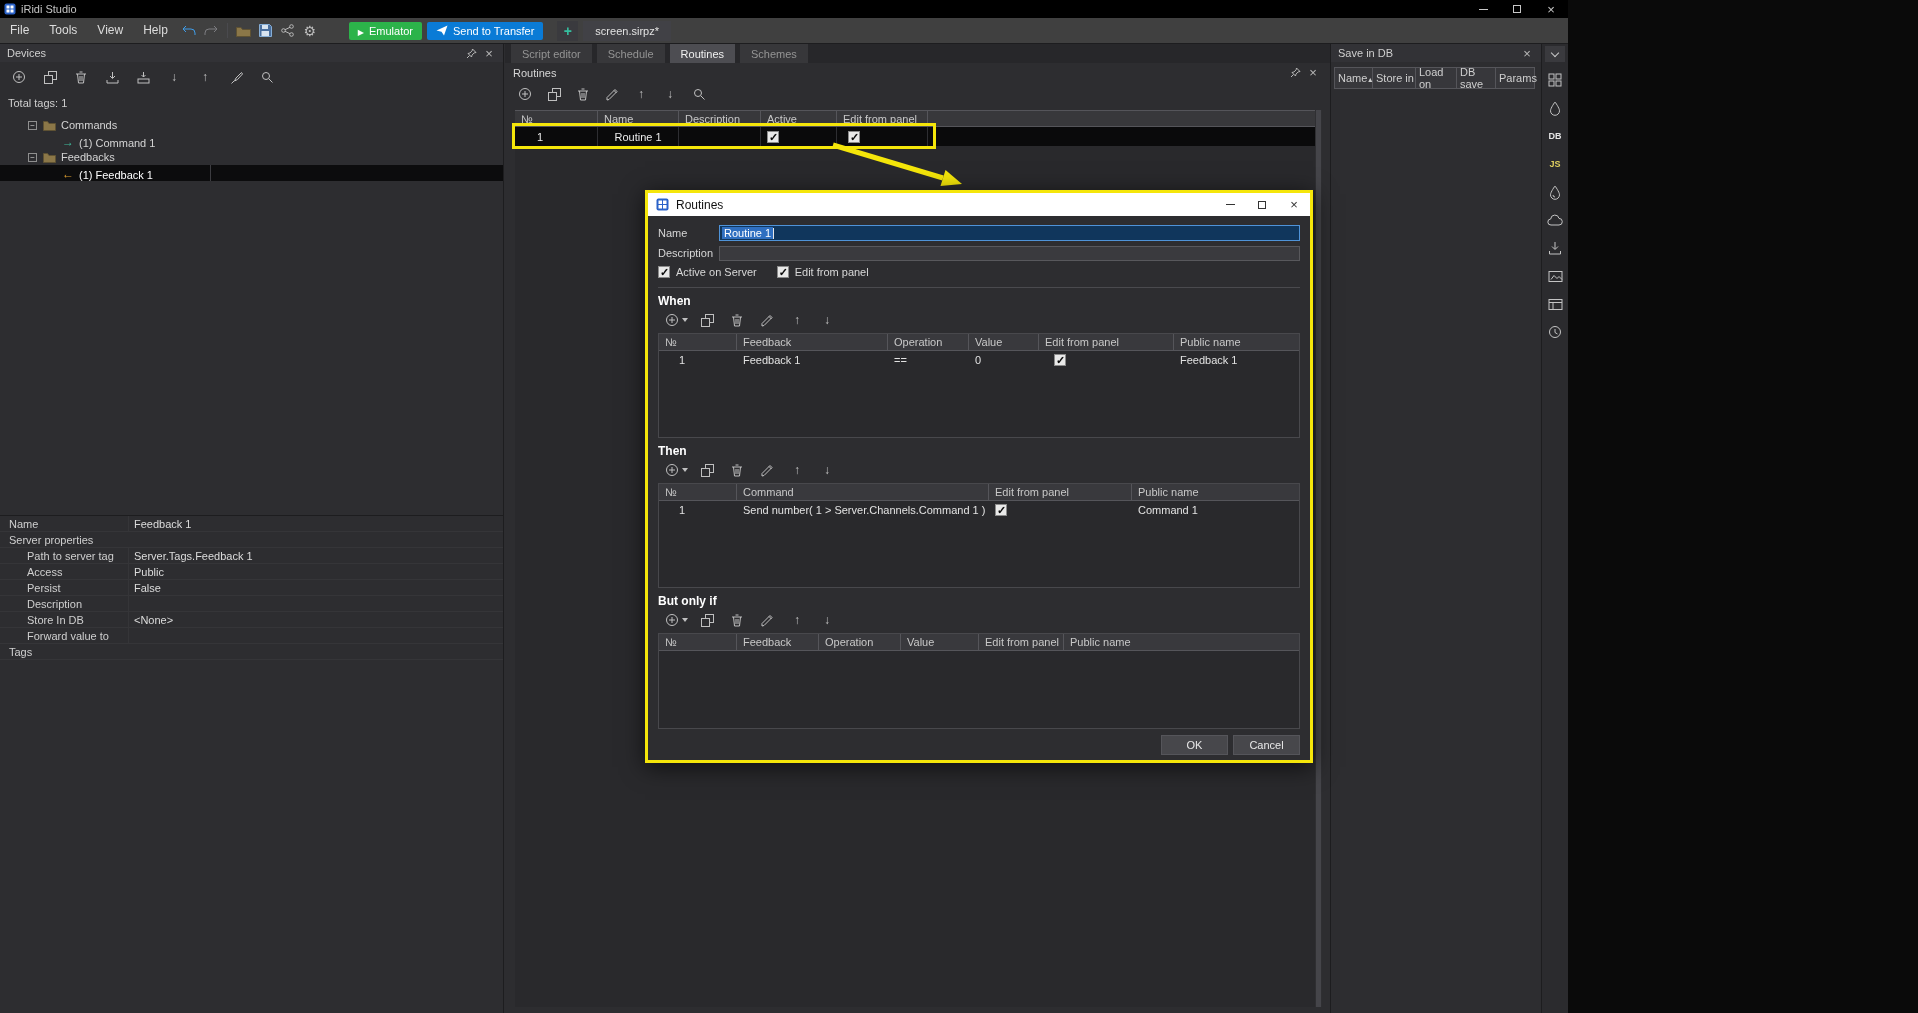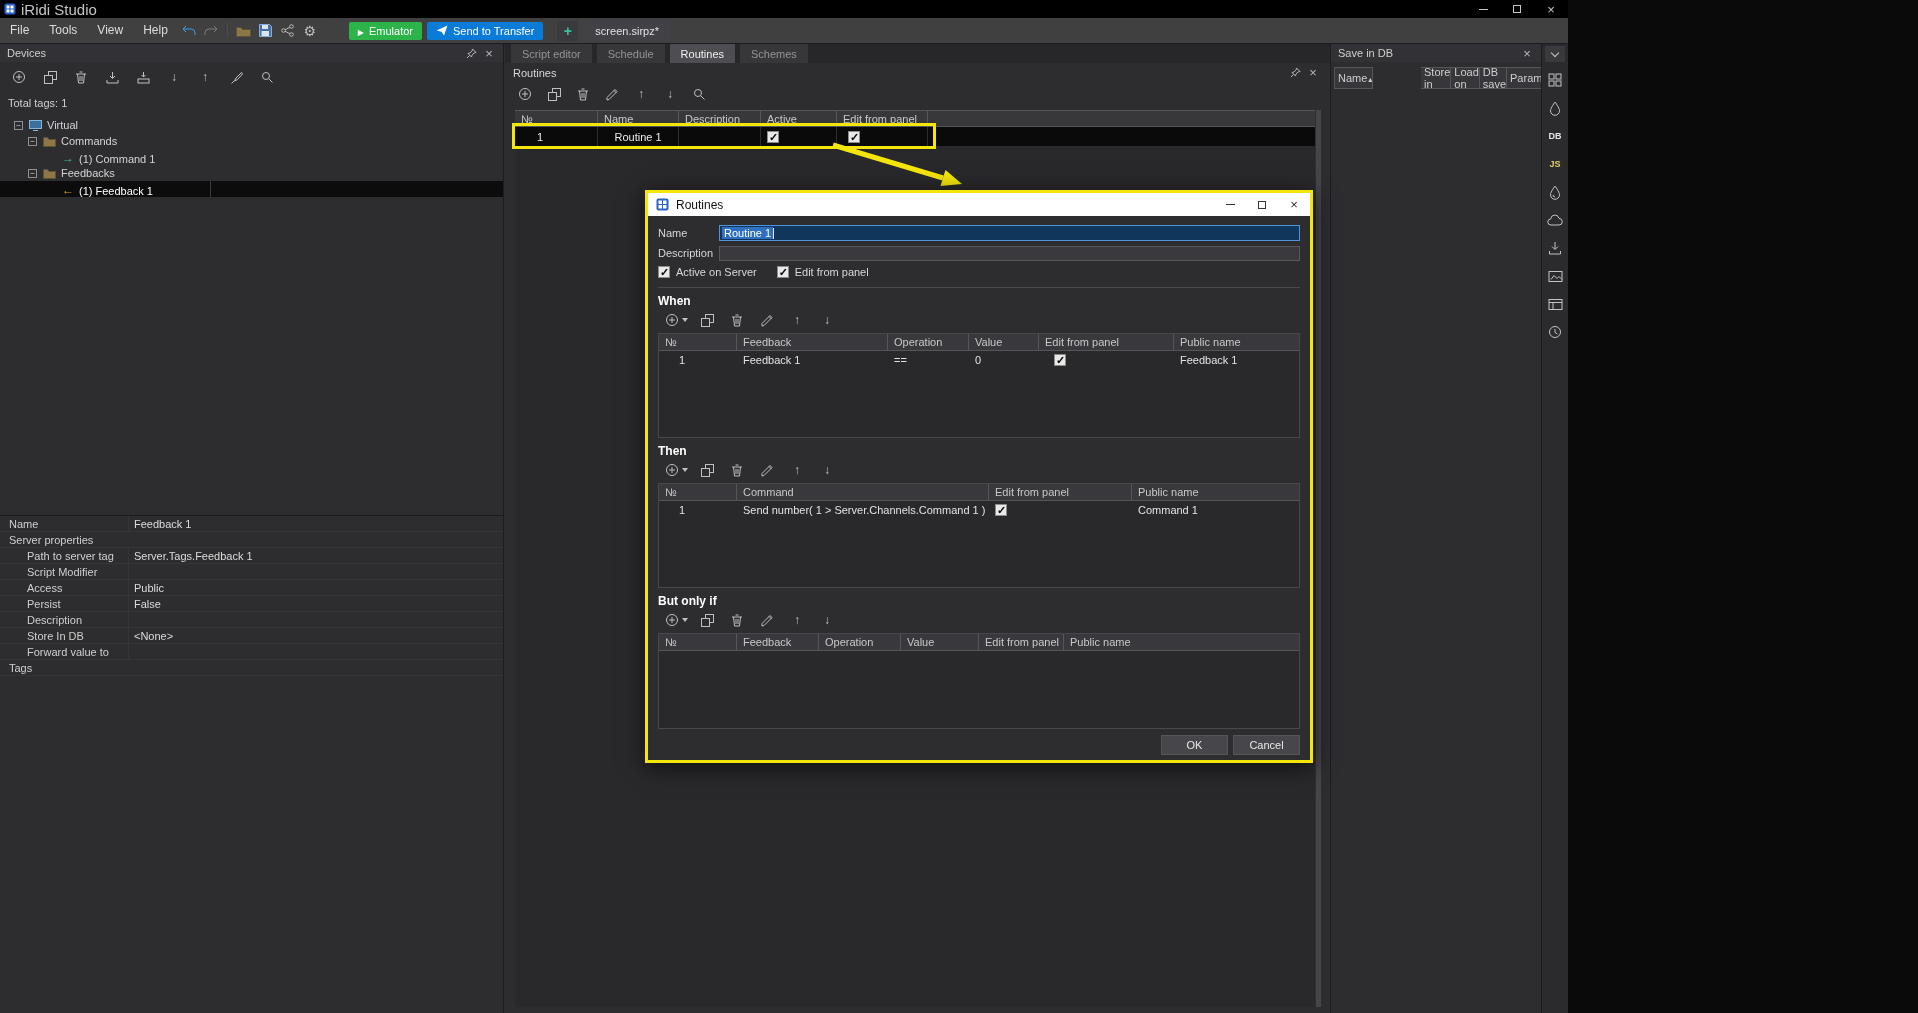--- a/index.html
+++ b/index.html
@@ -2,21 +2,21 @@
 <html><head>
 <meta charset="utf-8">
 <style>
   * { margin:0; padding:0; box-sizing:border-box; }
   html,body { width:1918px; height:1013px; background:#0a0a0a; font-family:"Liberation Sans",sans-serif; overflow:hidden; }
   .app { position:relative; width:1568px; height:1013px; background:#2d2d30; color:#cfcfcf; font-size:11px; overflow:hidden; }
   .flex1 { flex:1; }
 
   
   .titlebar { position:absolute; top:0; left:0; right:0; height:18px; background:#000; display:flex; align-items:center; padding-left:4px; }
-  .titlebar .title-text { margin-left:5px; color:#c4c4c4; font-size:15px; }
+  .titlebar .title-text { margin-left:5px; color:#c4c4c4; font-size:11px; }
   .win-btn { width:34px; height:18px; display:flex; align-items:center; justify-content:center; color:#c8c8c8; }
   .minbar { width:9px; height:1px; background:#c8c8c8; }
   .max-box { width:8px; height:8px; border:1px solid #c8c8c8; }
   .glyph-close::before { content:"\00D7"; font-size:13px; }
 
   
   .toolbar { position:absolute; top:18px; left:0; right:0; height:26px; background:#404040; border-bottom:1px solid #1d1d1f; display:flex; align-items:center; }
   .menu-item { padding:0 10px; font-size:12px; color:#dcdcdc; line-height:25px; }
   .ibtn { width:22px; height:22px; display:inline-flex; align-items:center; justify-content:center; color:#c0c0c0; }
   .vsep { width:1px; height:15px; background:#4a4a4e; margin:0 5px; }
@@ -122,21 +122,21 @@
   .tc1{width:78px;} .tc2{width:252px;} .tc3{width:143px;} .tc4{flex:1;}
   .bc1{width:78px;} .bc2{width:82px;} .bc3{width:82px;} .bc4{width:78px;} .bc5{width:85px;} .bc6{flex:1;}
   .dlg-buttons { display:flex; justify-content:flex-end; gap:5px; margin-top:6px; }
   .dlg-push { width:67px; height:20px; background:#47474b; color:#e8e8e8; border:1px solid #55555a; font-size:11px; font-family:"Liberation Sans",sans-serif; }
 
   
   .savedb { position:absolute; left:1330px; top:44px; width:211px; bottom:0; background:#2d2d30; border-left:1px solid #1d1d1f; }
   .sdb-head { display:flex; margin:5px 2px 0 3px; }
   .sdb-th { height:22px; display:flex; align-items:center; border:1px solid #55555a; border-left:none; background:#37373b; padding-left:3px; font-size:11px; color:#cfcfcf; }
   .sdb-th:first-child { border-left:1px solid #55555a; }
-  .sw1{width:39px;} .sw2{width:43px;margin-left:48px;} .sw3{width:41px;} .sw4{width:39px;} .sw5{width:39px;}
+  .sw1{width:39px;} .sw2{width:43px;} .sw3{width:41px;} .sw4{width:39px;} .sw5{width:39px;}
   .sort-asc::before { content:"\25B4"; font-size:8px; margin-left:1px; }
 
   
   .strip { position:absolute; left:1541px; top:44px; width:27px; bottom:0; background:#2b2b2e; border-left:1px solid #1d1d1f; display:flex; flex-direction:column; align-items:center; }
   .strip-chev { width:20px; height:16px; margin-top:2px; display:flex; align-items:center; justify-content:center; background:#3a3a3e; }
   .strip-icon { width:20px; height:20px; margin-top:8px; display:flex; align-items:center; justify-content:center; color:#c4c4c4; }
   .mini-label { font-size:9px; font-weight:bold; color:#e4e4e4; }
   .mini-label.js { color:#e0d060; }
   svg { display:block; }
 </style>
@@ -273,30 +273,20 @@
         </span>
       <span class="ibtn">
           <svg width="13" height="13" fill="none" stroke="#c0c0c0">
             <circle cx="5" cy="5" r="3.5"></circle>
             <path d="M8 8l3.5 3.5"></path>
           </svg>
         </span>
     </div>
     <div class="total-tags">Total tags: 1</div>
     <div class="tree">
-      <div class="trow indent0">
-        <span class="expander"></span>
-        <span class="t-ico">
-            <svg width="13" height="11">
-              <rect x="0.5" y="0.5" width="12" height="8" fill="#3d6f9e" stroke="#88b4d8"></rect>
-              <path d="M4 10.5h5" stroke="#88b4d8"></path>
-            </svg>
-          </span>
-        <span>Virtual</span>
-      </div>
       <div class="trow indent1">
         <span class="expander"></span>
         <span class="t-ico">
             <svg width="13" height="11">
               <path d="M0.5 1.5h4l1.5 2h6.5v7h-12z" fill="#8b7748" stroke="#5f5233"></path>
             </svg>
           </span>
         <span>Commands</span>
       </div>
       <div class="trow indent2">
@@ -323,24 +313,20 @@
     <div class="prop-row">
       <span class="prop-label">Name</span>
       <span class="prop-value">Feedback 1</span>
     </div>
     <div class="prop-row section">
       <span class="prop-label">Server properties</span>
     </div>
     <div class="prop-row">
       <span class="prop-label ind">Path to server tag</span>
       <span class="prop-value">Server.Tags.Feedback 1</span>
-    </div>
-    <div class="prop-row">
-      <span class="prop-label ind">Script Modifier</span>
-      <span class="prop-value"></span>
     </div>
     <div class="prop-row">
       <span class="prop-label ind">Access</span>
       <span class="prop-value">Public</span>
     </div>
     <div class="prop-row">
       <span class="prop-label ind">Persist</span>
       <span class="prop-value">False</span>
     </div>
     <div class="prop-row">

